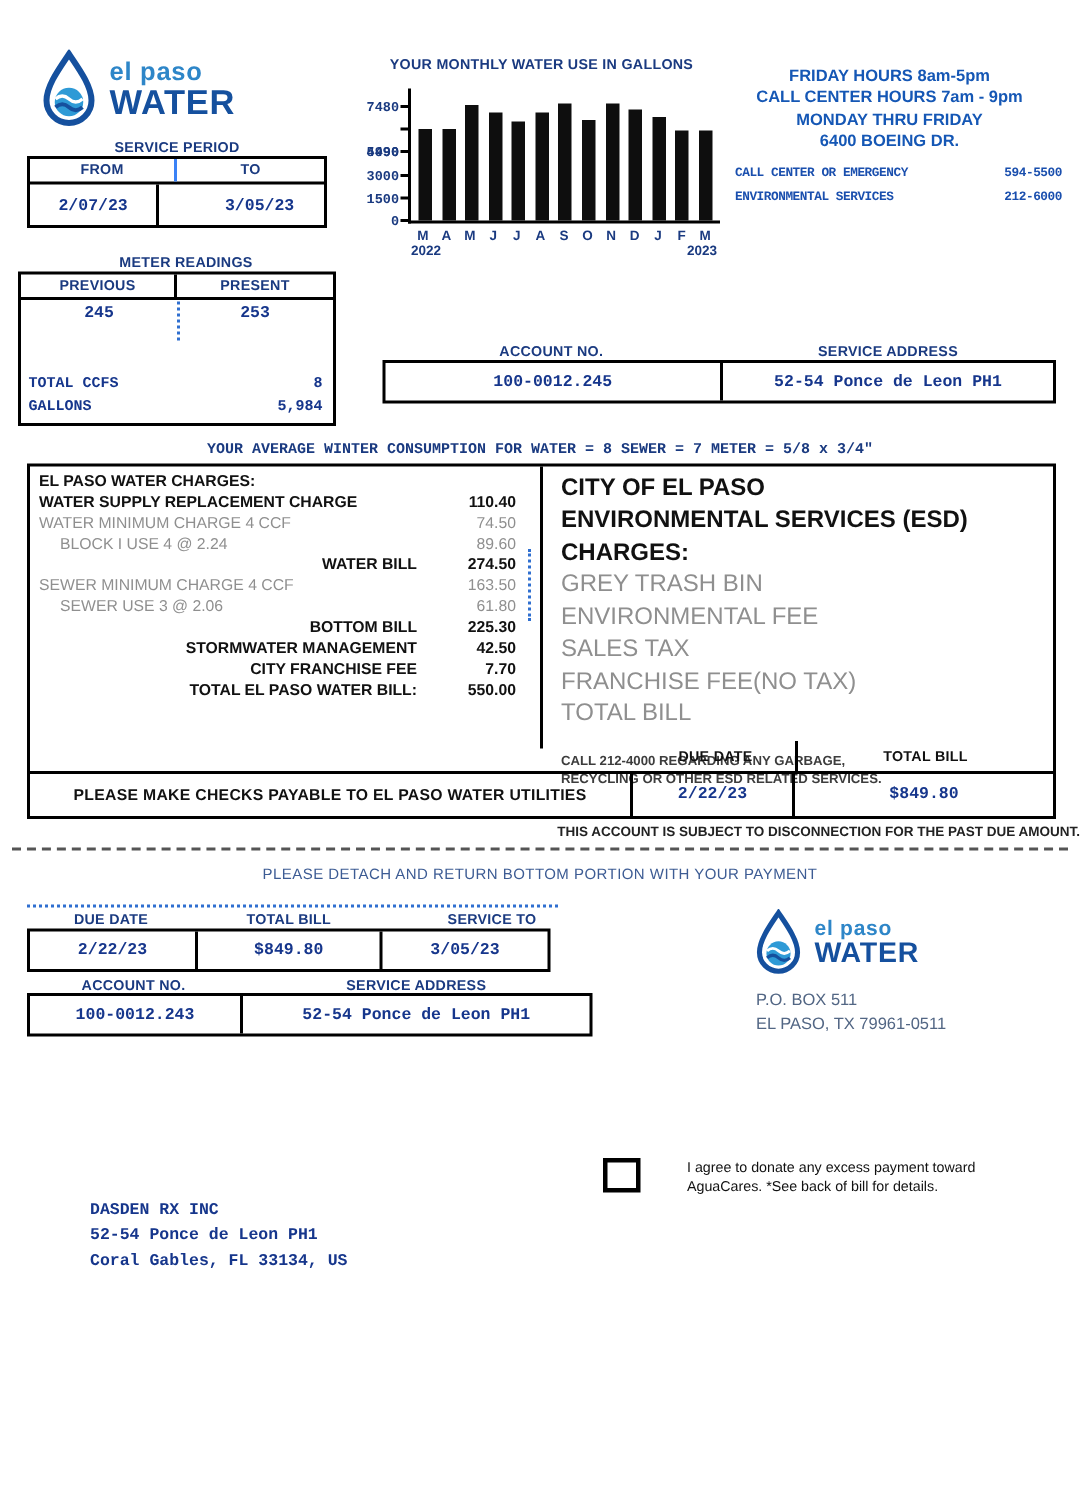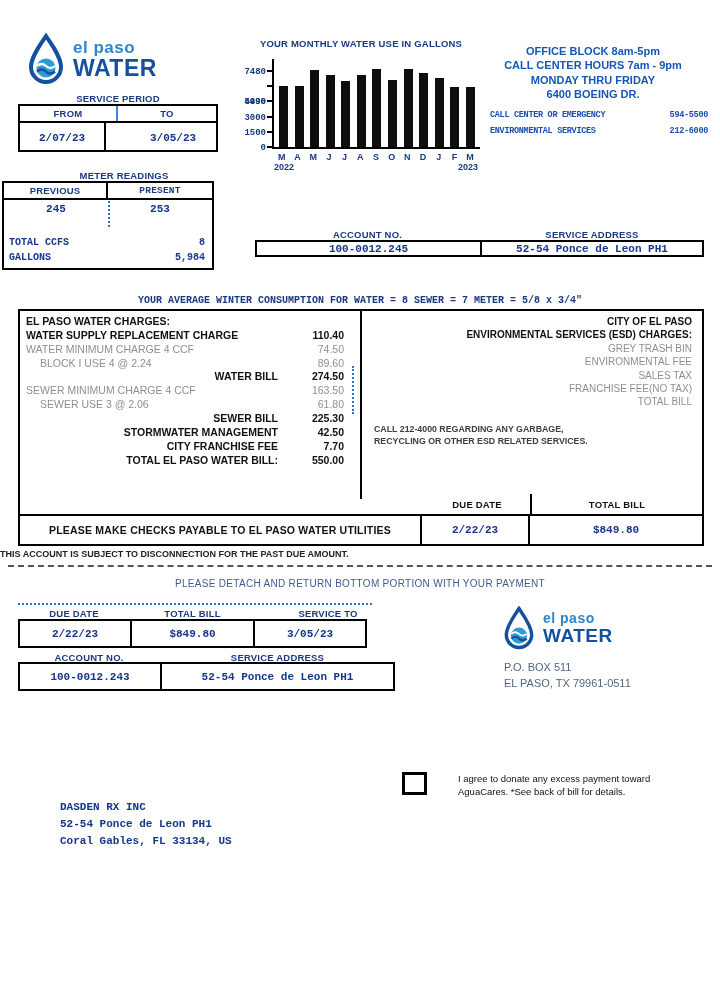--- a/index.html
+++ b/index.html
@@ -31,21 +31,21 @@
   .xrow{display:flex;padding:0 2px;margin-left:34px;margin-right:4px;}
   .xcell{flex:1;text-align:center;font-size:9px;font-weight:bold;color:#1a3a80;white-space:nowrap;}
   
   .charge-row{display:flex;font-size:10.5px;line-height:1.32;color:#111;}
   .charge-row .lab{flex:1;}
   .charge-row .amt{width:52px;text-align:right;}
   .charge-row.b{font-weight:bold;}
   .charge-row.g{color:#8f8f8f;}
   .charge-row.ind .lab{padding-left:14px;}
   .charge-row.right .lab{text-align:right;padding-right:14px;font-weight:bold;color:#111;}
-  .esd-item{font-size:10px;line-height:1.34;text-align:right;}
+  .esd-item{font-size:16px;line-height:1.34;}
   .esd-item.b{font-weight:bold;}
   .esd-item.g{color:#8f8f8f;}
   .dotted-v{border-left:2px dotted #2f6fd0;width:0;}
   .office-line{font-size:11px;font-weight:bold;color:#1557b5;text-align:center;line-height:1.3;}
   .phone-row{display:flex;justify-content:space-between;font-family:"Liberation Mono","DejaVu Sans Mono",monospace;
              font-weight:bold;color:#1a4fae;font-size:8.5px;margin-bottom:6px;letter-spacing:-0.3px;}
 </style>
 </head>
 <body>
 
@@ -68,24 +68,24 @@
     <div class="cell hdr-lbl" style="width:50%;border-right:2px solid #3b82f6;">FROM</div>
     <div class="cell hdr-lbl" style="width:50%;">TO</div>
   </div>
   <div style="display:flex;height:29px;gap:24px;">
     <div class="cell mono" style="width:50%;border-right:2px solid #000;font-size:11px;">2/07/23</div>
     <div class="cell mono" style="width:50%;font-size:11px;">3/05/23</div>
   </div>
 </div>
 
 <div class="abs hdr-lbl" style="left:18px;top:170px;width:212px;">METER READINGS</div>
-<div class="abs box" style="left:2px;top:181px;width:212px;height:89px;position:absolute;">
+<div class="abs box" style="left:12px;top:181px;width:212px;height:103px;position:absolute;">
   <div style="display:flex;height:15px;border-bottom:2px solid #000;">
     <div class="cell hdr-lbl" style="width:50%;border-right:2px solid #000;">PREVIOUS</div>
-    <div class="cell hdr-lbl" style="width:50%;font-family:Liberation Mono, monospace;">PRESENT</div>
+    <div class="cell hdr-lbl" style="width:50%;">PRESENT</div>
   </div>
   <div style="display:flex;height:18px;position:relative;">
     <div class="cell mono" style="width:50%;font-size:11px;">245</div>
     <div class="cell mono" style="width:50%;font-size:11px;">253</div>
     <div class="dotted-v" style="position:absolute;left:50%;top:1px;height:26px;"></div>
   </div>
   <div style="position:absolute;left:5px;right:7px;bottom:20px;display:flex;justify-content:space-between;" class="mono">
     <span style="font-size:10px;">TOTAL CCFS</span>
     <span style="font-size:10px;">8</span>
   </div>
@@ -182,39 +182,39 @@
       <span class="xcell"></span>
       <span class="xcell"></span>
       <span class="xcell"></span>
       <span class="xcell"></span>
       <span class="xcell"></span>
       <span class="xcell">2023</span>
     </div>
 </div>
 
 <div class="abs" style="left:472px;top:44px;width:242px;">
-    <div class="office-line">OFFICE BLOCK 8am-5pm</div>
+    <div class="office-line">FRIDAY HOURS 8am-5pm</div>
     <div class="office-line">CALL CENTER HOURS 7am - 9pm</div>
     <div class="office-line">MONDAY THRU FRIDAY</div>
     <div class="office-line">6400 BOEING DR.</div>
   </div>
 <div class="abs" style="left:490px;top:110px;width:218px;">
     <div class="phone-row">
       <span>CALL CENTER OR EMERGENCY</span>
       <span>594-5500</span>
     </div>
     <div class="phone-row">
       <span>ENVIRONMENTAL SERVICES</span>
       <span>212-6000</span>
     </div>
   </div>
 
 <div class="abs hdr-lbl" style="left:255px;top:229px;width:225px;">ACCOUNT NO.</div>
 <div class="abs hdr-lbl" style="left:480px;top:229px;width:224px;">SERVICE ADDRESS</div>
-<div class="abs box" style="left:255px;top:240px;width:449px;height:17px;display:flex;justify-content:center;">
+<div class="abs box" style="left:255px;top:240px;width:449px;height:29px;display:flex;justify-content:center;">
   <div class="cell mono" style="width:225px;border-right:2px solid #000;font-size:11px;">100-0012.245</div>
   <div class="cell mono" style="flex:1;font-size:11px;">52-54 Ponce de Leon PH1</div>
 </div>
 
 <div class="abs mono" style="left:0;top:295px;width:720px;text-align:center;font-size:10px;color:#1a3a80;">YOUR AVERAGE WINTER CONSUMPTION FOR WATER = 8 SEWER = 7 METER = 5/8 x 3/4"</div>
 
 <div class="abs box" style="left:18px;top:309px;width:686px;height:237px;">
 
   <div style="position:absolute;left:0;top:0;width:342px;height:188px;border-right:2px solid #000;padding:4px 16px 0 6px;box-sizing:border-box;" id="charges-left">
       <div class="charge-row b">
@@ -239,21 +239,21 @@
       </div>
       <div class="charge-row g">
         <span class="lab">SEWER MINIMUM CHARGE 4 CCF</span>
         <span class="amt">163.50</span>
       </div>
       <div class="charge-row g ind">
         <span class="lab">SEWER USE 3 @ 2.06</span>
         <span class="amt">61.80</span>
       </div>
       <div class="charge-row b right">
-        <span class="lab">SEWER BILL</span>
+        <span class="lab">BOTTOM BILL</span>
         <span class="amt">225.30</span>
       </div>
       <div class="charge-row b right">
         <span class="lab">STORMWATER MANAGEMENT</span>
         <span class="amt">42.50</span>
       </div>
       <div class="charge-row b right">
         <span class="lab">CITY FRANCHISE FEE</span>
         <span class="amt">7.70</span>
       </div>
@@ -284,21 +284,21 @@
   <div class="hdr-lbl" style="position:absolute;left:512px;top:188px;width:170px;color:#111;">TOTAL BILL</div>
   <div style="position:absolute;left:510px;top:183px;height:22px;border-left:2px solid #000;"></div>
 
   <div style="position:absolute;left:0;right:0;top:203px;bottom:0;border-top:2px solid #000;display:flex;">
     <div class="cell" style="width:402px;border-right:2px solid #000;font-weight:bold;font-size:10.5px;letter-spacing:.2px;">PLEASE MAKE CHECKS PAYABLE TO EL PASO WATER UTILITIES</div>
     <div class="cell mono" style="width:108px;border-right:2px solid #000;font-size:11px;">2/22/23</div>
     <div class="cell mono" style="flex:1;font-size:11px;">$849.80</div>
   </div>
 </div>
 
-<div class="abs" style="left:0;top:549px;width:720px;text-align:left;font-size:9px;font-weight:bold;color:#222;">THIS ACCOUNT IS SUBJECT TO DISCONNECTION FOR THE PAST DUE AMOUNT.</div>
+<div class="abs" style="left:0;top:549px;width:720px;text-align:right;font-size:9px;font-weight:bold;color:#222;">THIS ACCOUNT IS SUBJECT TO DISCONNECTION FOR THE PAST DUE AMOUNT.</div>
 <div class="abs" style="left:8px;top:565px;width:704px;border-top:2px dashed #555;"></div>
 <div class="abs" style="left:0;top:578px;width:720px;text-align:center;font-size:10px;color:#3d5c94;letter-spacing:.3px;">PLEASE DETACH AND RETURN BOTTOM PORTION WITH YOUR PAYMENT</div>
 
 <div class="abs" style="left:18px;top:603px;width:354px;border-top:2px dotted #2f6fd0;"></div>
 <div class="abs hdr-lbl" style="left:18px;top:608px;width:112px;">DUE DATE</div>
 <div class="abs hdr-lbl" style="left:130px;top:608px;width:125px;">TOTAL BILL</div>
 <div class="abs hdr-lbl" style="left:272px;top:608px;width:112px;">SERVICE TO</div>
 <div class="abs box" style="left:18px;top:619px;width:349px;height:29px;display:flex;">
   <div class="cell mono" style="width:112px;border-right:2px solid #000;font-size:11px;">2/22/23</div>
   <div class="cell mono" style="width:123px;border-right:2px solid #000;font-size:11px;">$849.80</div>

